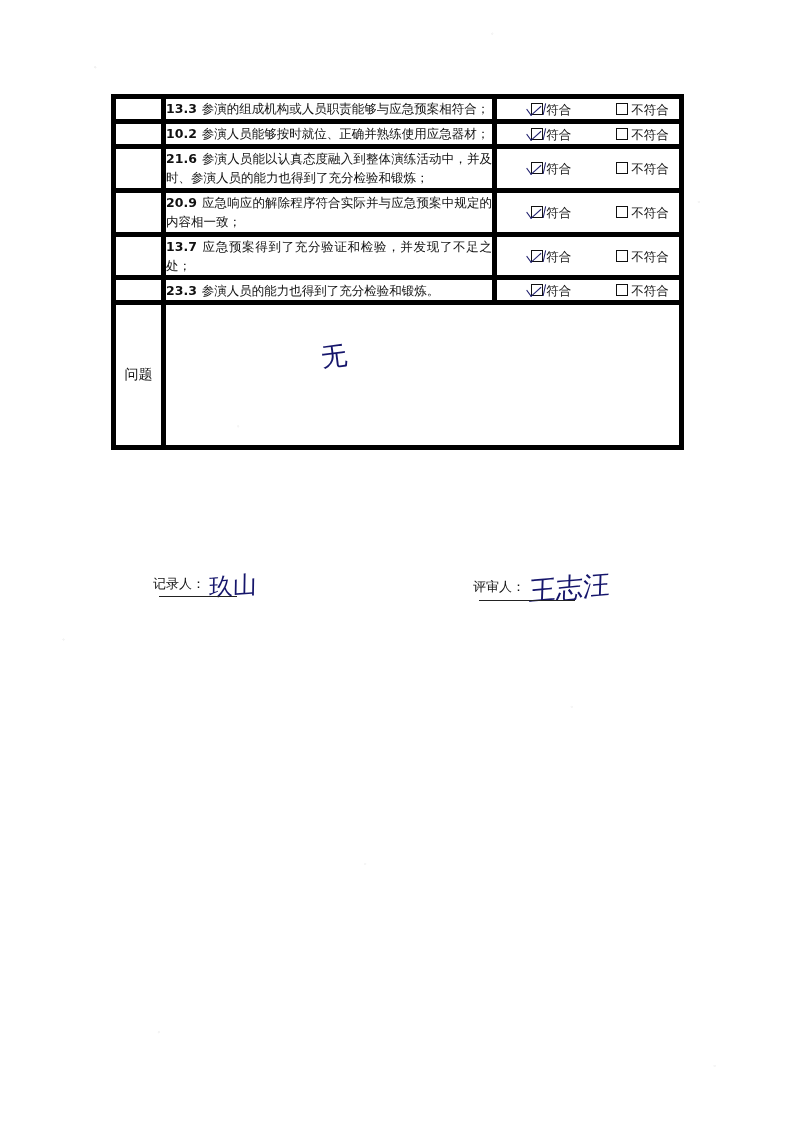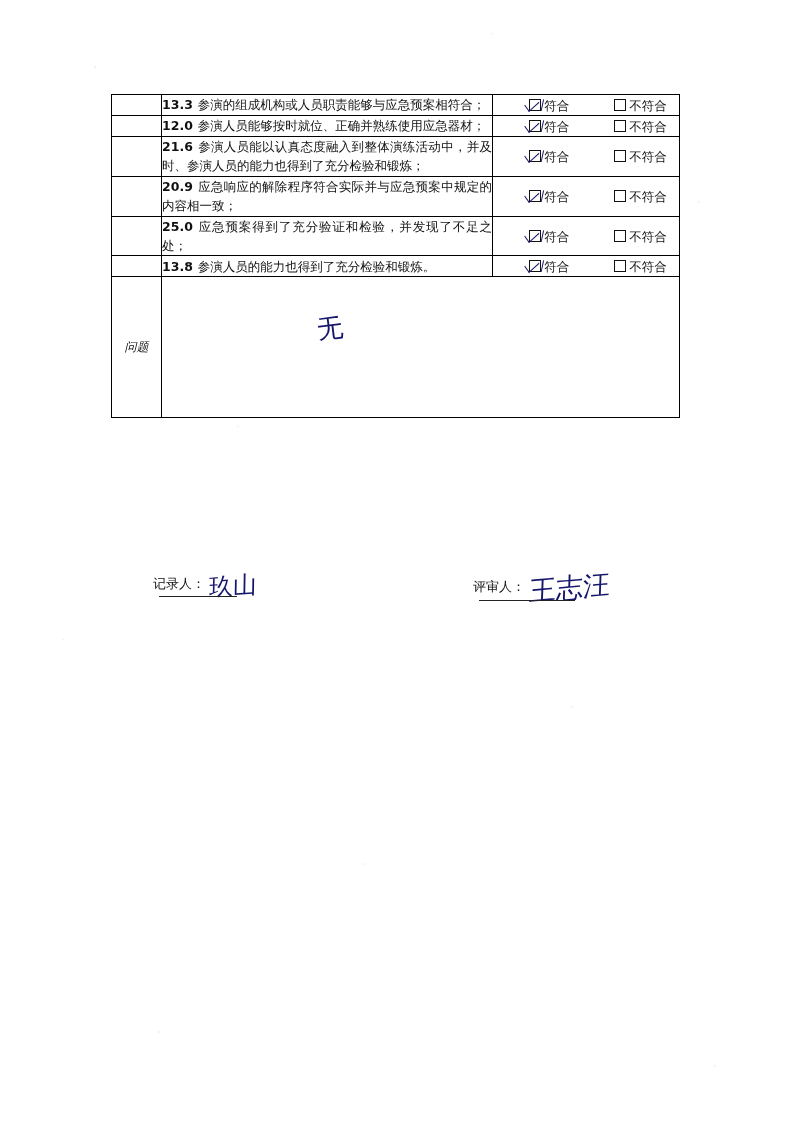--- a/index.html
+++ b/index.html
@@ -41,21 +41,21 @@
   
   .form-table {
     position: absolute;
     left: 111px;
     top: 94px;
     width: 568px;
     border-collapse: collapse;
     table-layout: fixed;
   }
   .form-table td {
-    border: 1px solid #000000;
+    border: 5px solid #000000;
     vertical-align: middle;
     padding: 0;
   }
   .col-label { width: 50px; }
   .col-item  { width: 331px; }
   .col-check { width: 187px; }
 
   .item-text {
     font-size: 12.5px;
     line-height: 1.55;
@@ -110,23 +110,22 @@
     top: -2px;
     width: 11px;
     height: 12px;
     border-right: 1.4px solid #1a1a6a;
     transform: rotate(12deg);
   }
 
   
   .problem-label {
     text-align: center;
-    font-size: 12px;
+    font-size: 14px;
     color: #111;
-    font-style: italic;
   }
   .problem-cell {
     height: 140px;
     position: relative;
   }
   .handwrite-none {
     position: absolute;
     left: 155px;
     top: 34px;
     font-family: "DejaVu Serif", "Liberation Serif", serif;
@@ -198,21 +197,21 @@
           </span>
           <span class="choice">
             <span class="box"></span><span>不符合</span>
           </span>
         </td>
       </tr>
 
       <tr>
         <td></td>
         <td class="item-text">
-          <span class="num">12.0</span><span>参演人员能够按时就位、正确并熟练使用应急器材；</span>
+          <span class="num">10.2</span><span>参演人员能够按时就位、正确并熟练使用应急器材；</span>
         </td>
         <td class="check-cell">
           <span class="choice">
             <span class="box ticked"></span><span>符合</span>
           </span>
           <span class="choice">
             <span class="box"></span><span>不符合</span>
           </span>
         </td>
       </tr>
@@ -243,36 +242,36 @@
           </span>
           <span class="choice">
             <span class="box"></span><span>不符合</span>
           </span>
         </td>
       </tr>
 
       <tr>
         <td></td>
         <td class="item-text">
-          <span class="num">25.0</span><span>应急预案得到了充分验证和检验，并发现了不足之处；</span>
-        </td>
-        <td class="check-cell">
-          <span class="choice">
-            <span class="box ticked"></span><span>符合</span>
-          </span>
-          <span class="choice">
-            <span class="box"></span><span>不符合</span>
-          </span>
-        </td>
-      </tr>
-
-      <tr>
-        <td></td>
-        <td class="item-text">
-          <span class="num">13.8</span><span>参演人员的能力也得到了充分检验和锻炼。</span>
+          <span class="num">13.7</span><span>应急预案得到了充分验证和检验，并发现了不足之处；</span>
+        </td>
+        <td class="check-cell">
+          <span class="choice">
+            <span class="box ticked"></span><span>符合</span>
+          </span>
+          <span class="choice">
+            <span class="box"></span><span>不符合</span>
+          </span>
+        </td>
+      </tr>
+
+      <tr>
+        <td></td>
+        <td class="item-text">
+          <span class="num">23.3</span><span>参演人员的能力也得到了充分检验和锻炼。</span>
         </td>
         <td class="check-cell">
           <span class="choice">
             <span class="box ticked"></span><span>符合</span>
           </span>
           <span class="choice">
             <span class="box"></span><span>不符合</span>
           </span>
         </td>
       </tr>

